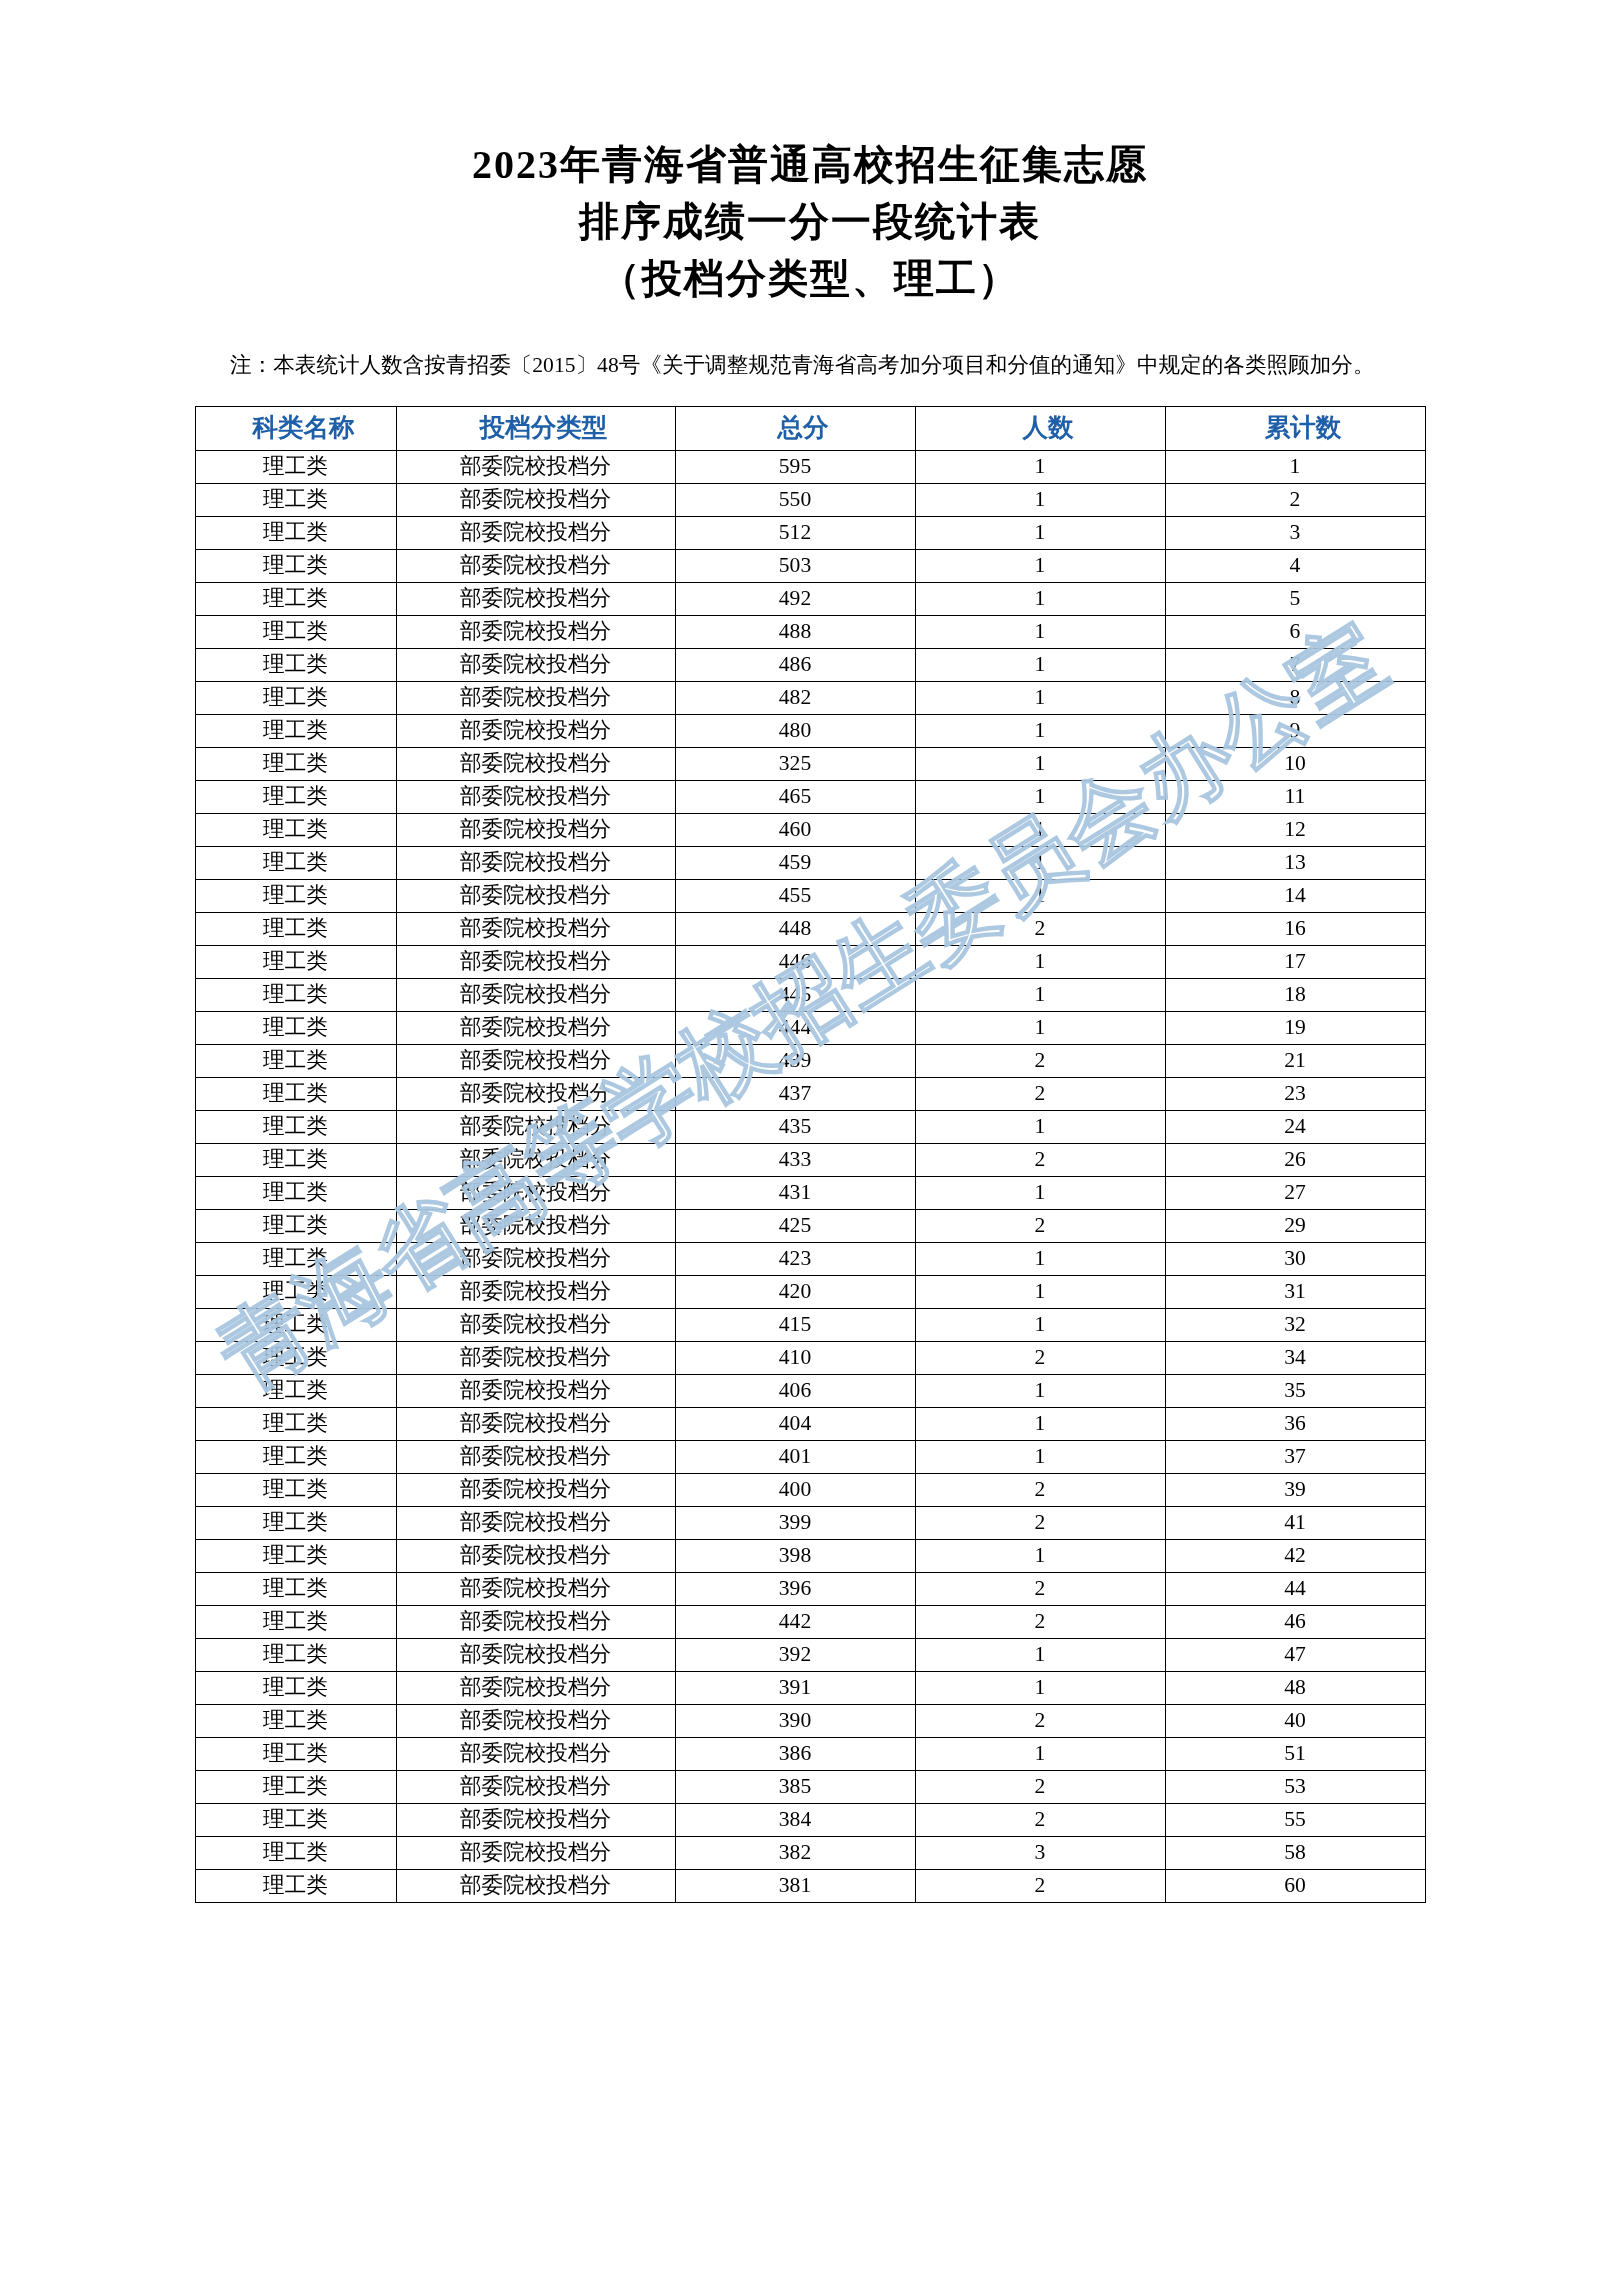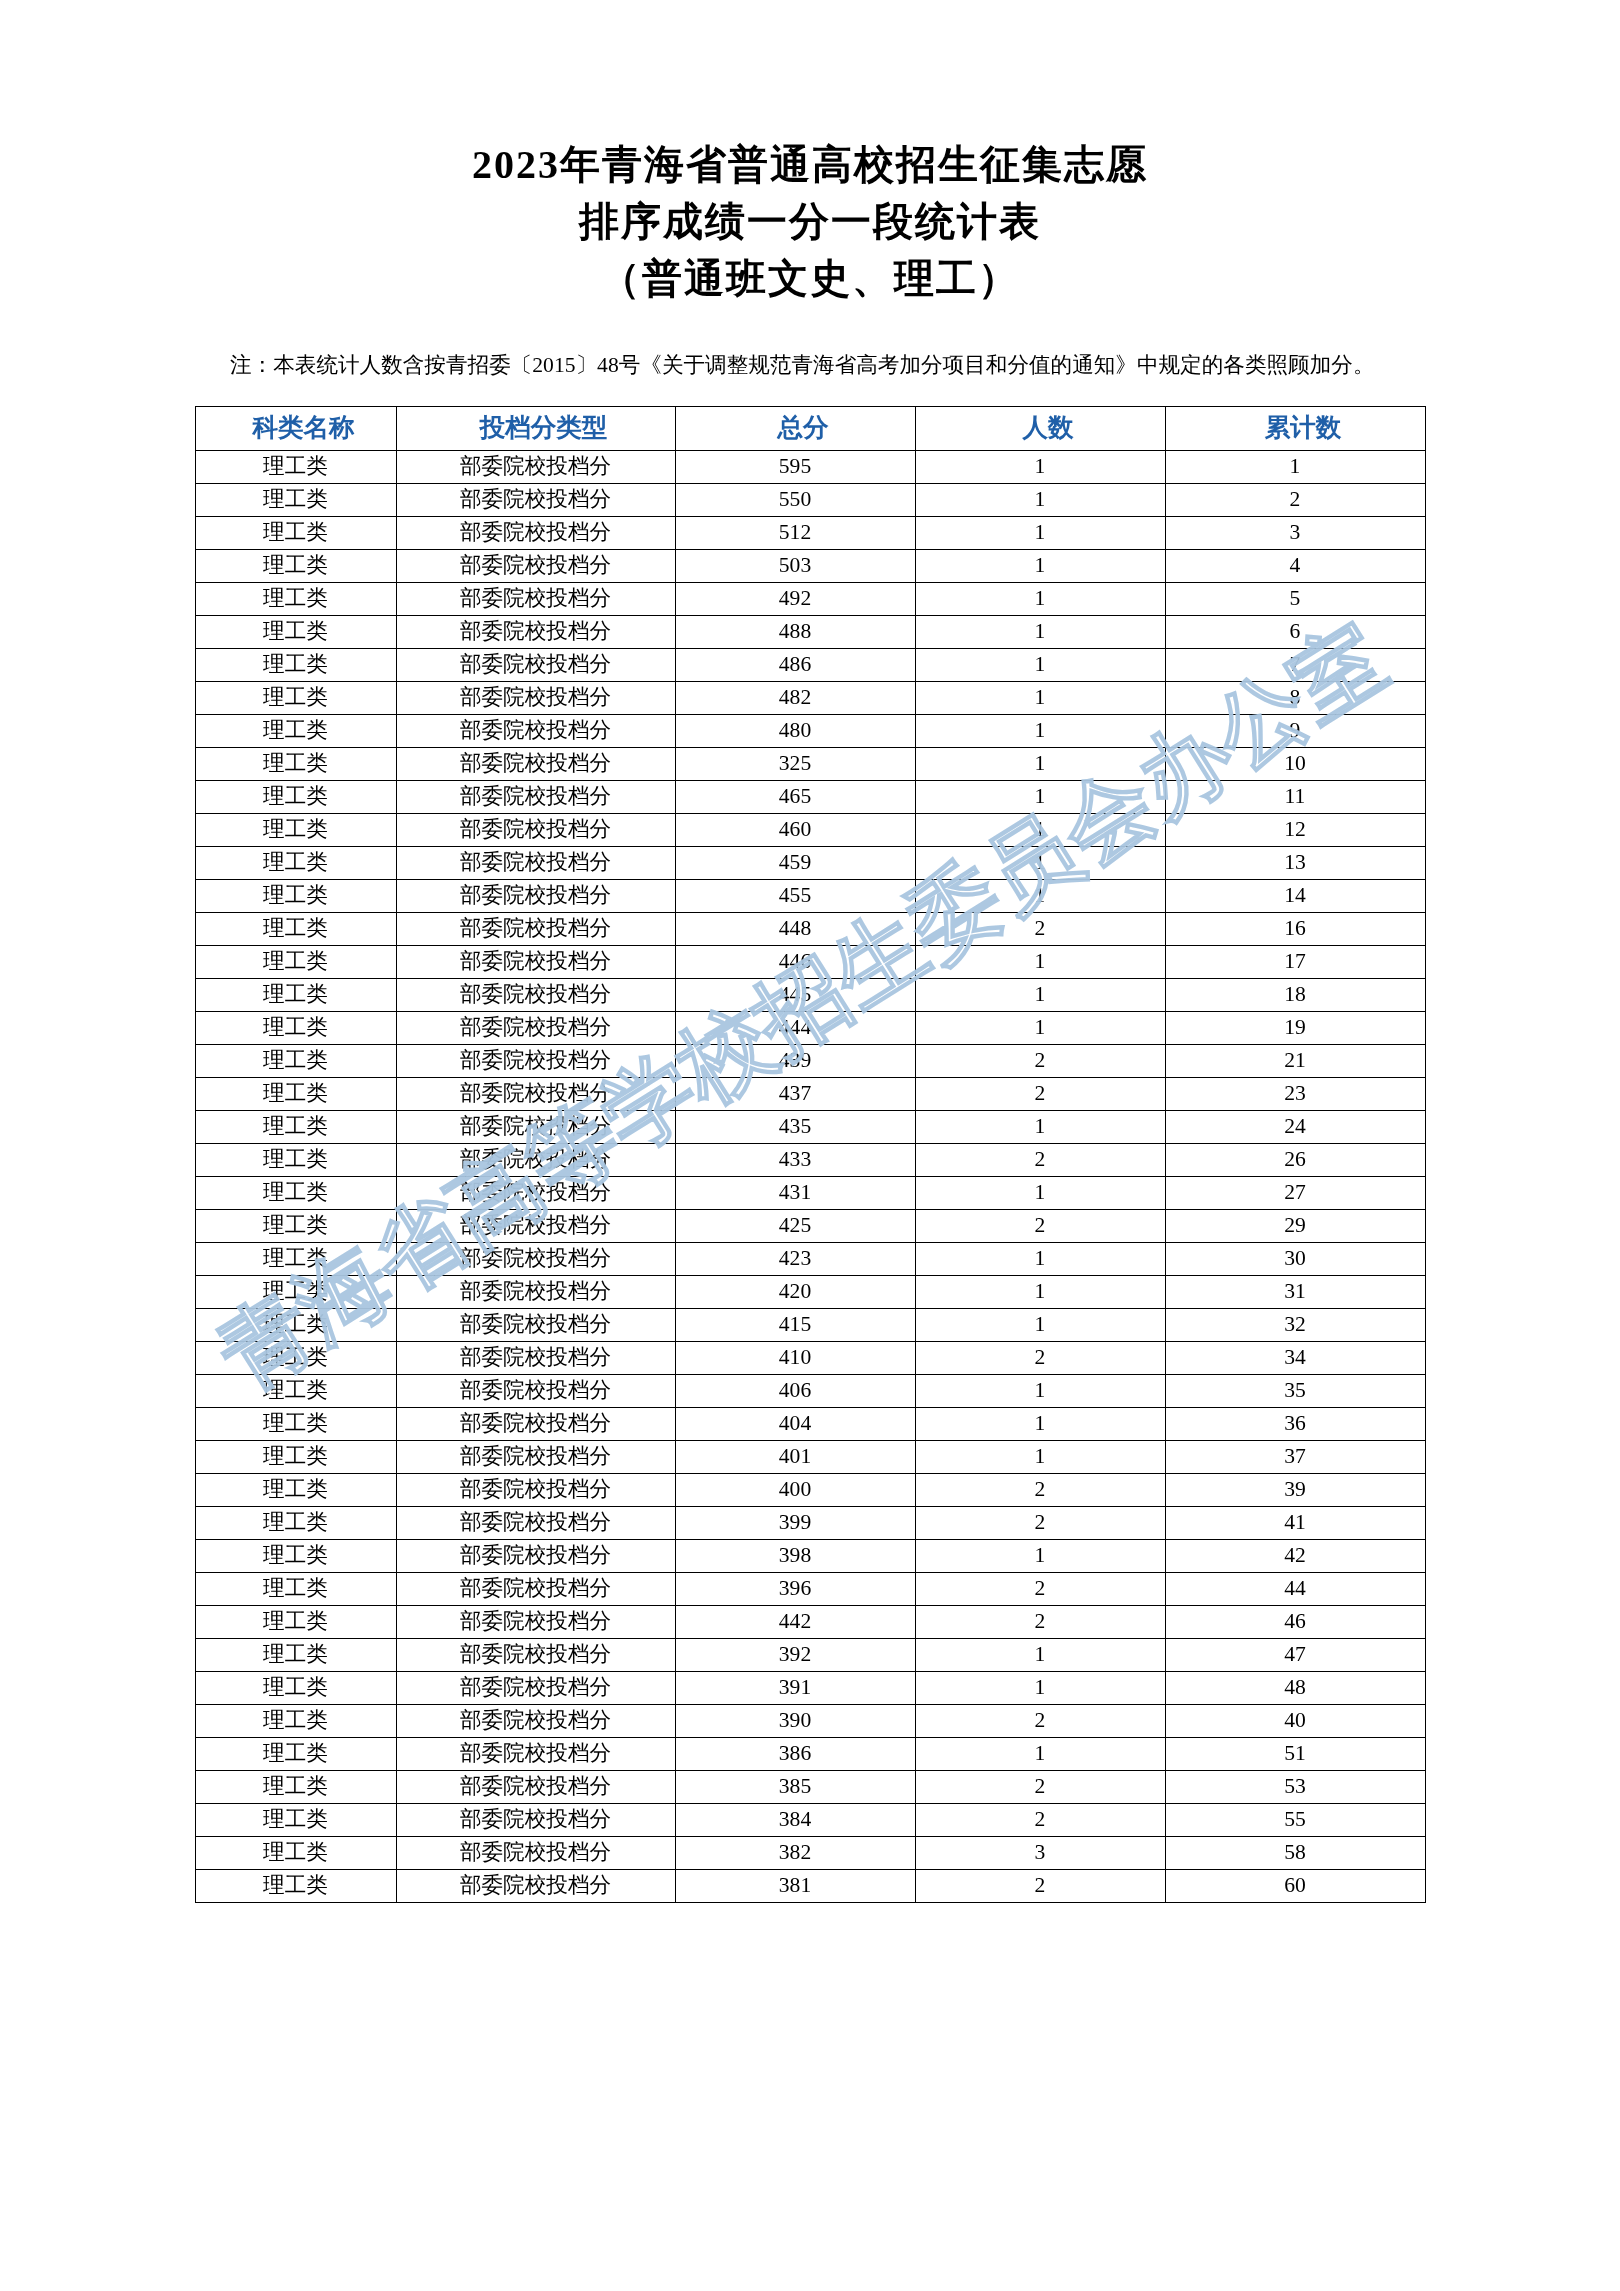--- a/index.html
+++ b/index.html
@@ -95,21 +95,21 @@
   }
 </style>
 </head>
 <body>
 
 <div class="page">
 
   <div class="title-block">
     <div class="title-line">2023年青海省普通高校招生征集志愿</div>
     <div class="title-line">排序成绩一分一段统计表</div>
-    <div class="title-line">（普通班文史、理工）</div>
+    <div class="title-line">（投档分类型、理工）</div>
   </div>
 
   <div class="note">注：本表统计人数含按青招委〔2015〕48号《关于调整规范青海省高考加分项目和分值的通知》中规定的各类照顾加分。</div>
 
   <table class="score-table">
     <colgroup>
       <col class="c1">
         <col class="c2">
         <col class="c3">
         <col class="c4">

